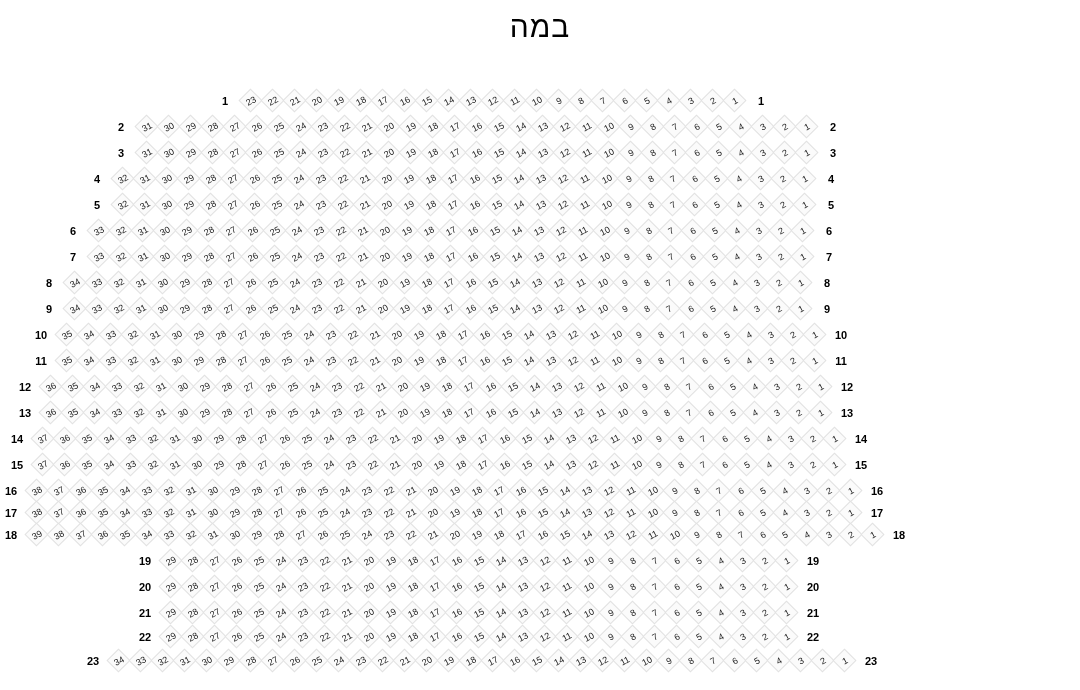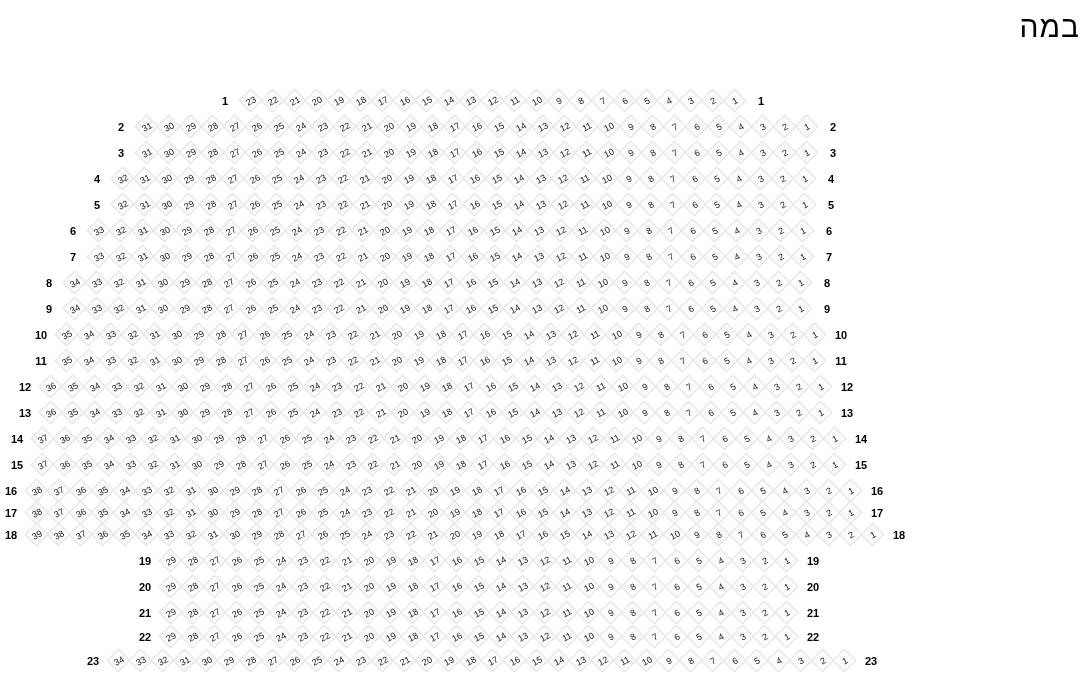--- a/index.html
+++ b/index.html
@@ -13,21 +13,21 @@
     overflow: hidden;
     font-family: "Liberation Sans", sans-serif;
     color: #111;
     position: relative;
   }
   #stage-title {
     position: absolute;
     top: 10px;
     left: 0;
     width: 1080px;
-    text-align: right;
+    text-align: center;
     font-size: 30px;
     font-weight: 400;
     letter-spacing: 1px;
     direction: rtl;
     color: #000;
   }
   #seatmap {
     position: absolute;
     top: 0;
     left: 0;

